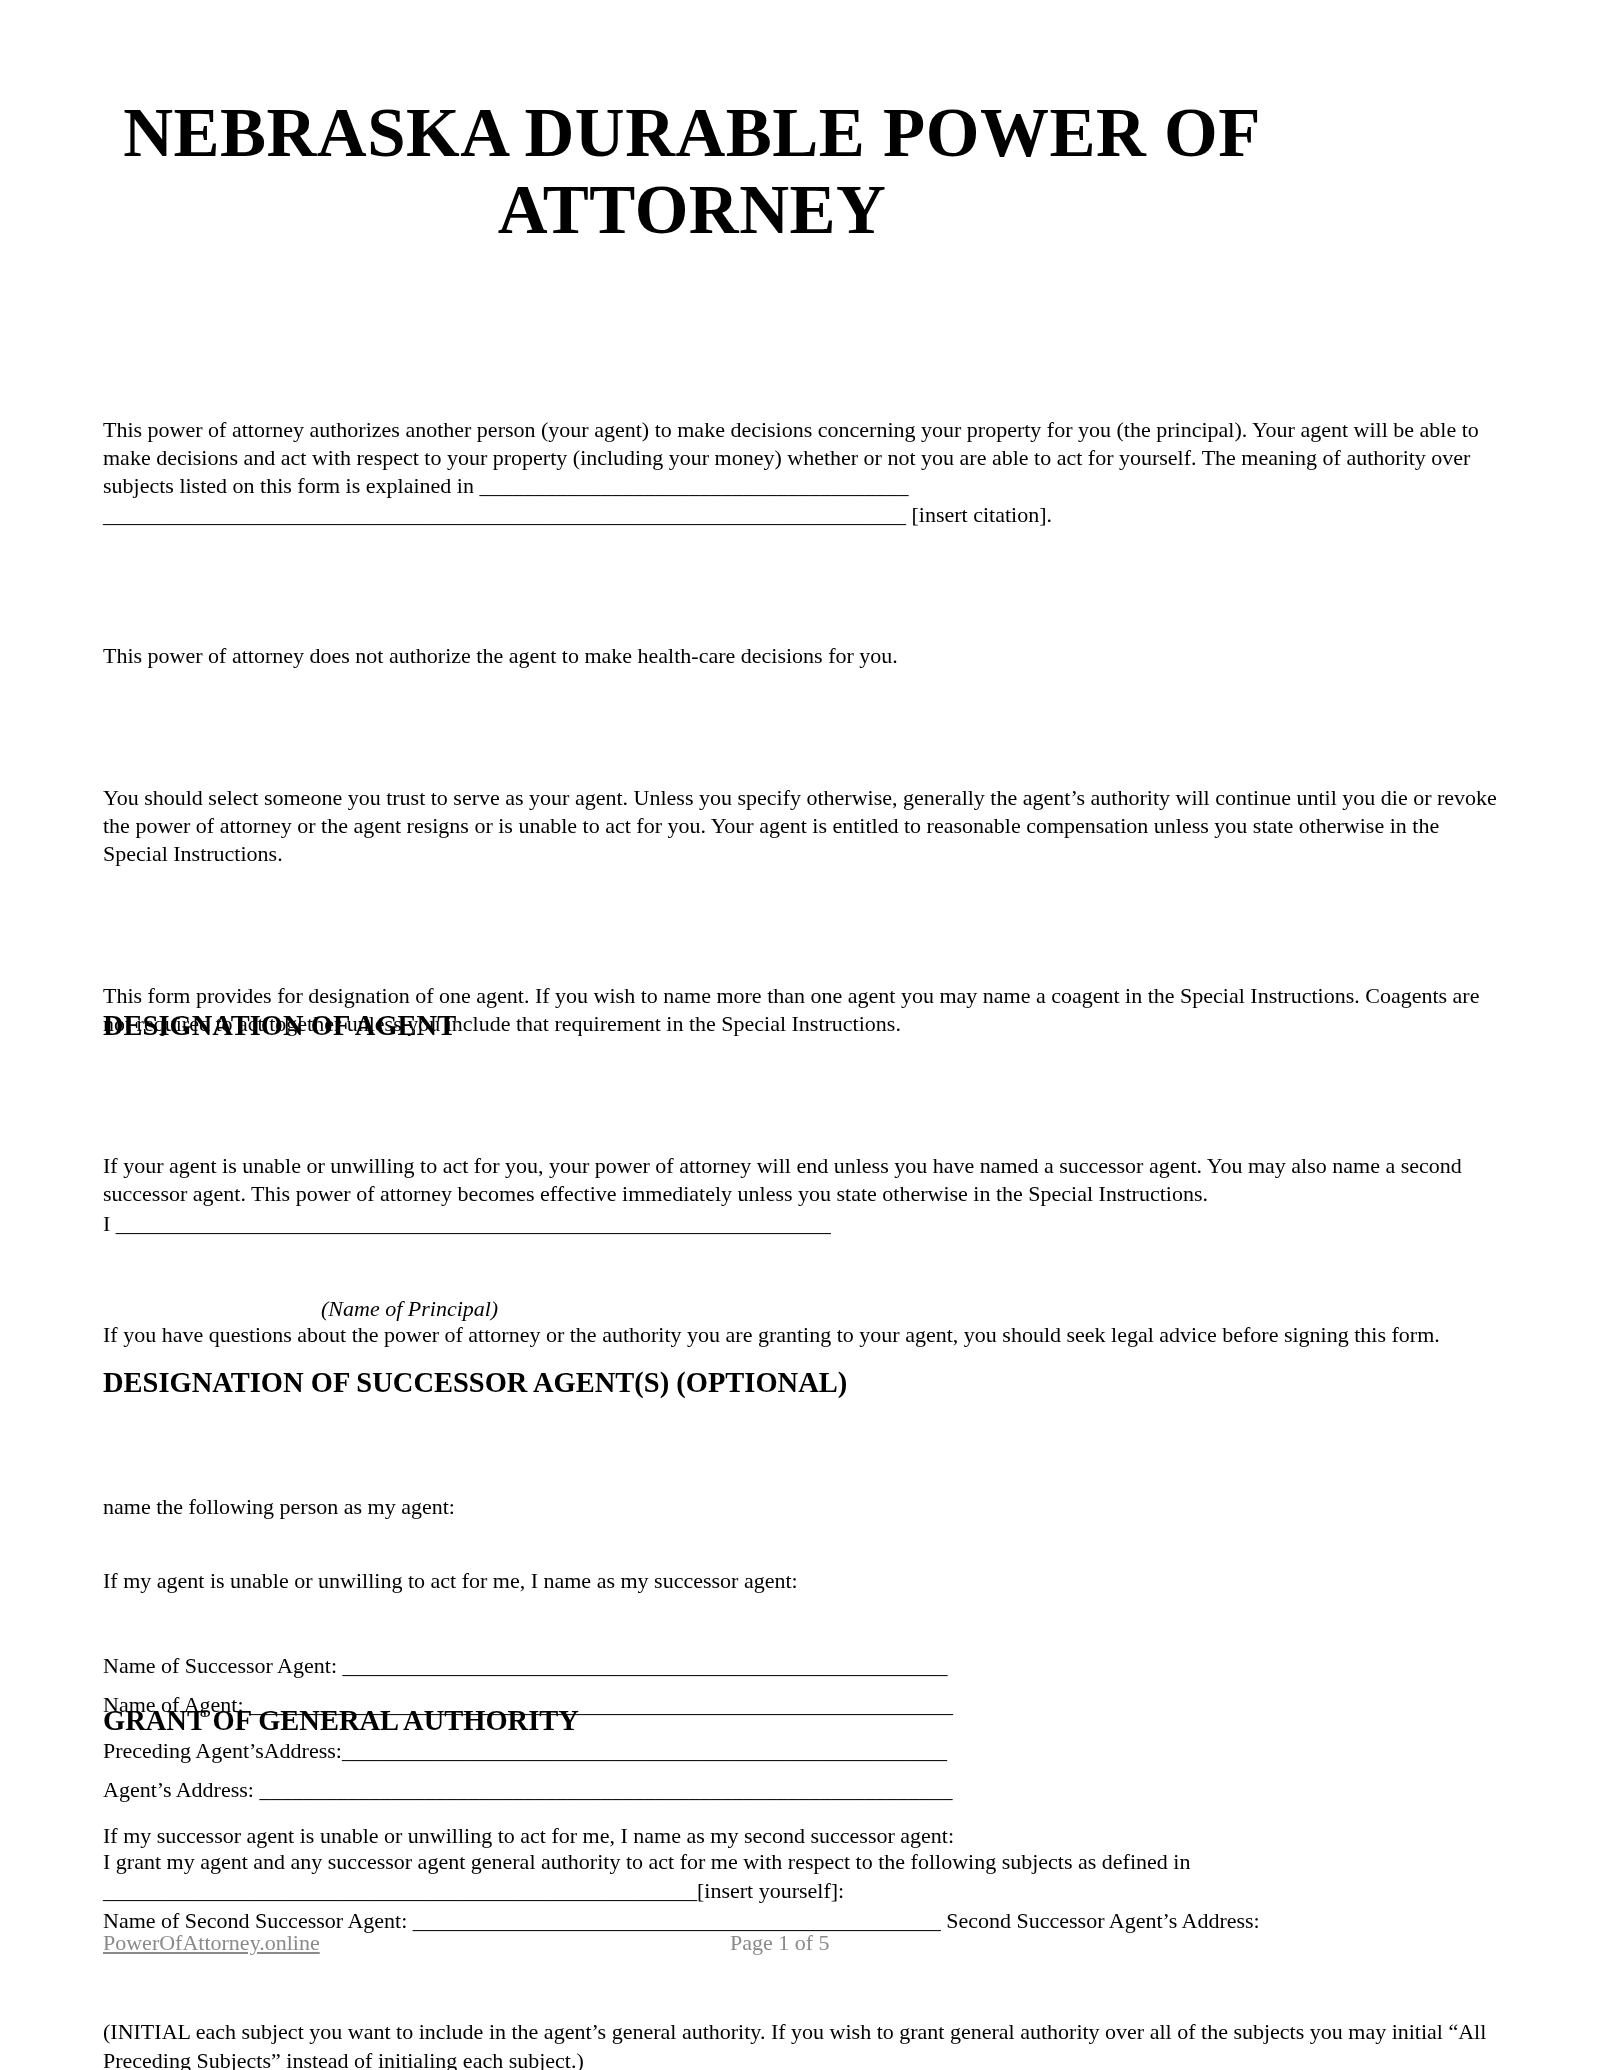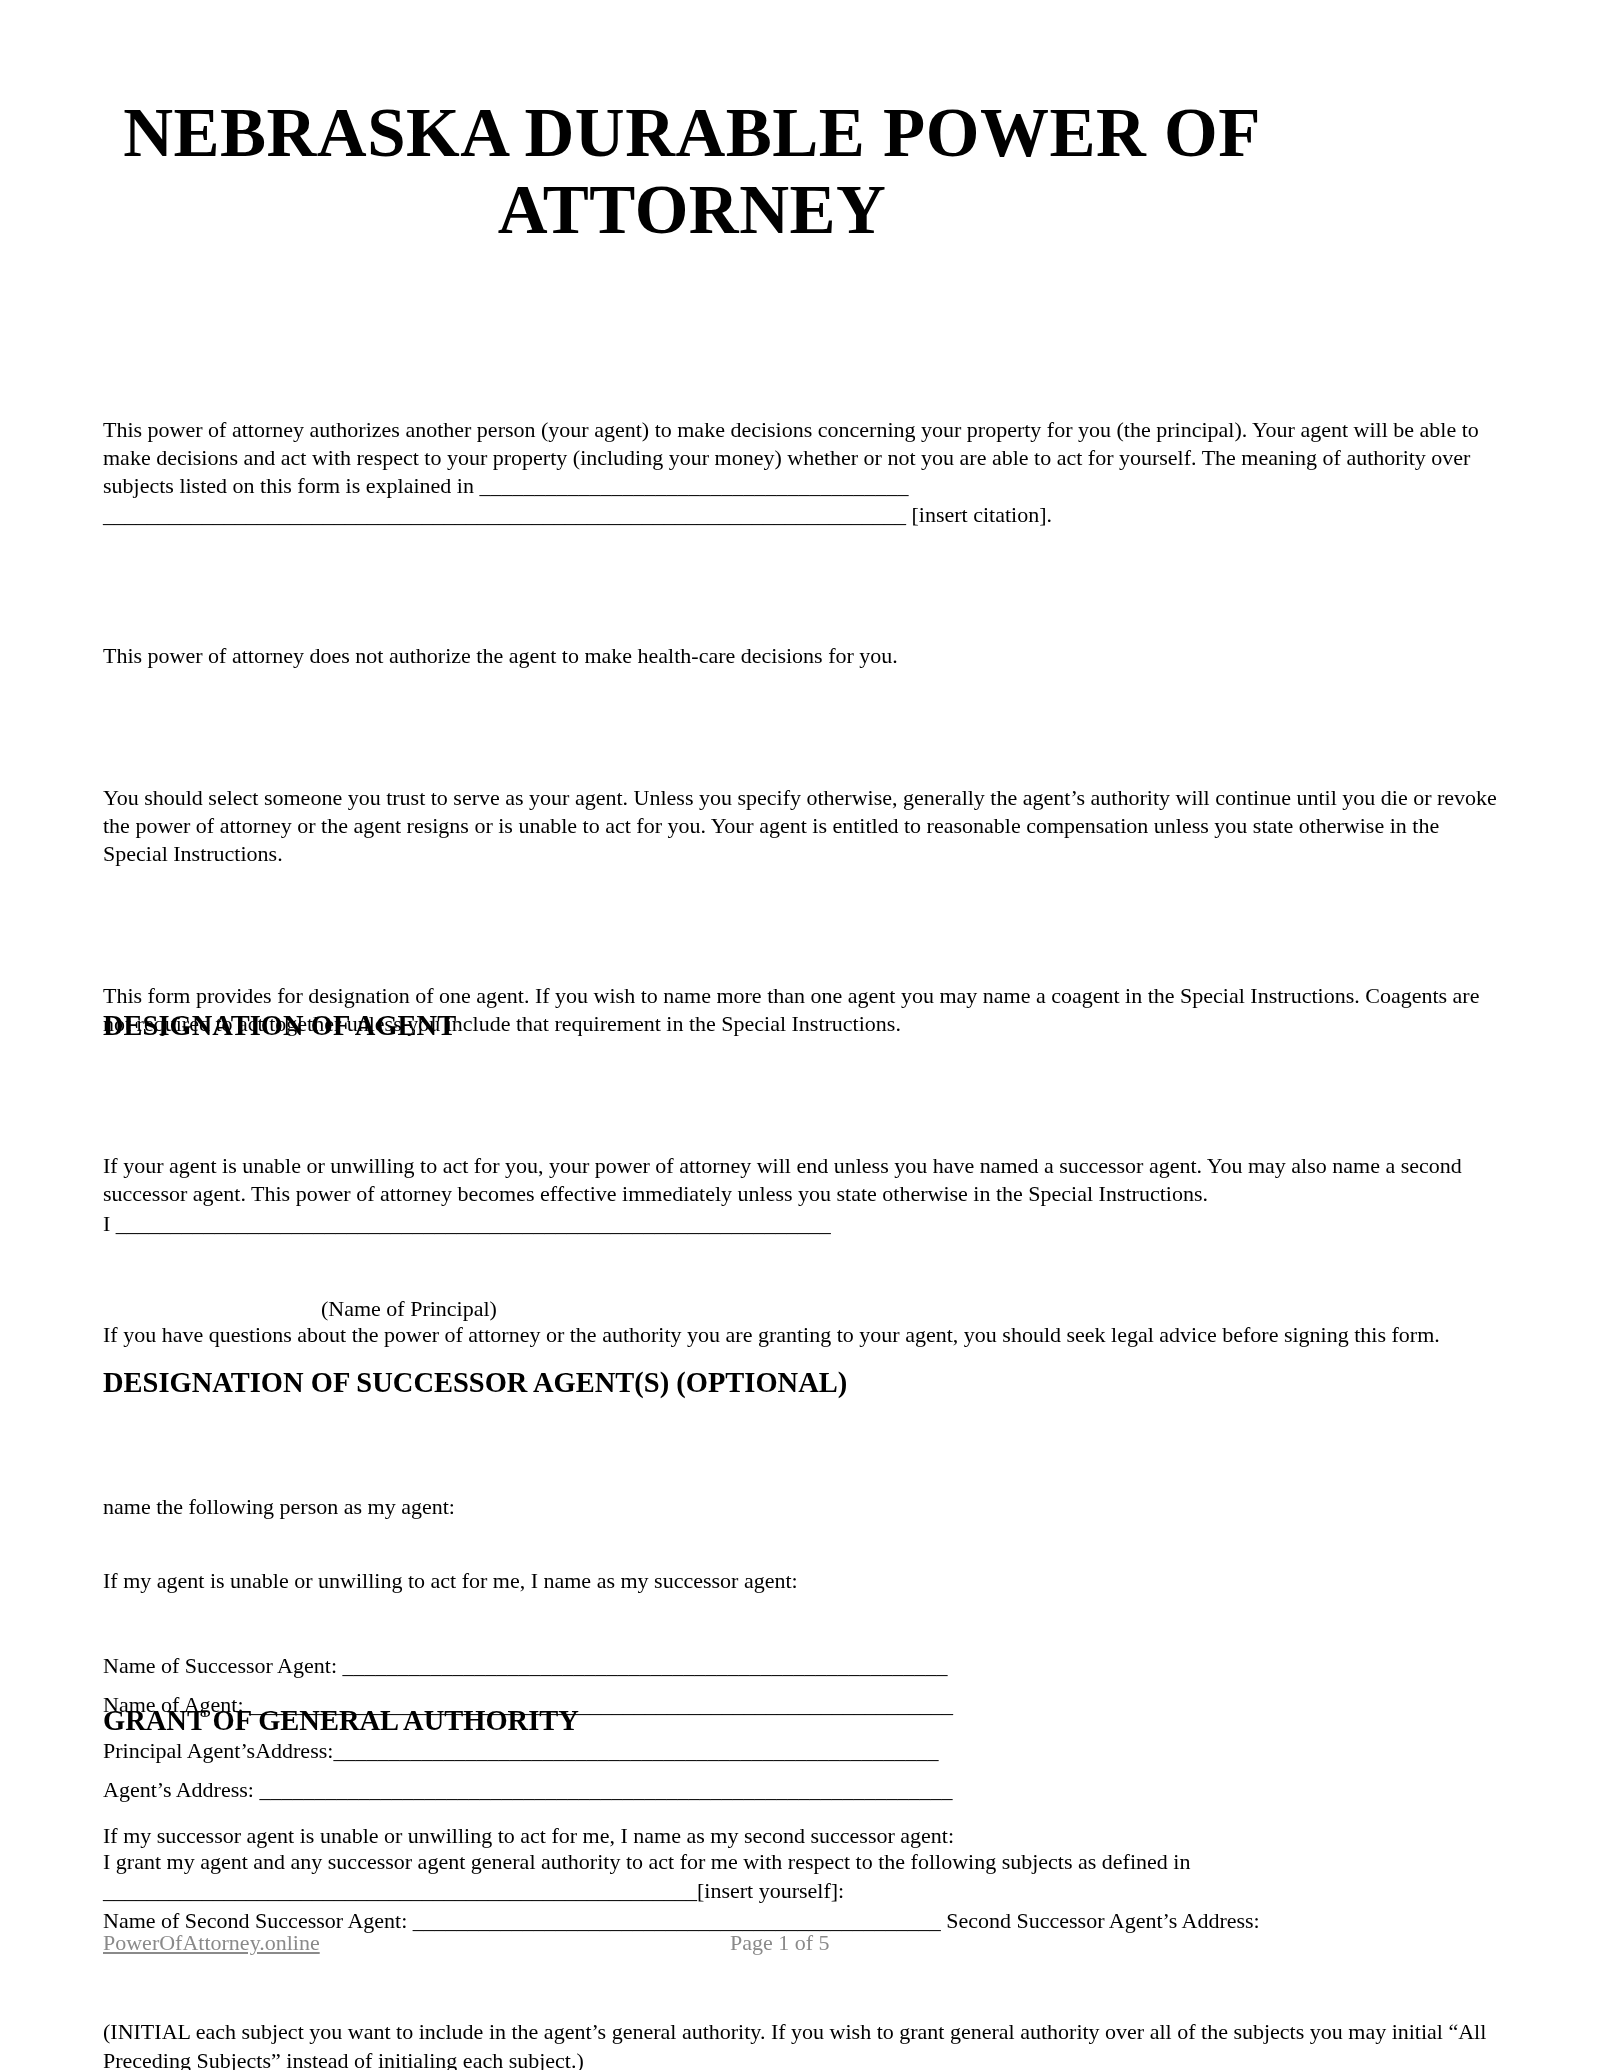--- a/index.html
+++ b/index.html
@@ -28,21 +28,21 @@
     margin:0 0 26px 0;
   }
   .body-text{
     font-size:22px;
     line-height:28.3px;
     white-space:pre-wrap;
   }
   .para{margin:0 0 28.3px 0;}
   .para:last-child{margin-bottom:0;}
   .line{margin:0;}
-  .caption-line{padding-left:218px;}
+  .caption-line{padding-left:218px;font-style:italic;}
   .blank{white-space:pre;}
   .footer{font-size:22px;line-height:28.3px;color:var(--footer-color,#8a8a8a);}
   .footer .site{color:inherit;text-decoration:underline;cursor:pointer;}
   .footer .pageno{position:absolute;left:627px;top:0;}
 </style>
 </head>
 <body>
 
 <div class="page">
 
@@ -81,21 +81,21 @@
       <div class="line"><span>Agent’s Address: </span><span class="blank">_______________________________________________________________</span></div>
     </div>
   </div>
 
   <div class="abs body-text" style="top:1309px;">
     <div class="sec-heading">DESIGNATION OF SUCCESSOR AGENT(S) (OPTIONAL)</div>
 
     <div>
       <div class="line">If my agent is unable or unwilling to act for me, I name as my successor agent:</div>
       <div class="line"><span>Name of Successor Agent: </span><span class="blank">_______________________________________________________</span></div>
-      <div class="line"><span>Principal Agent’sAddress:</span><span class="blank">_______________________________________________________</span></div>
+      <div class="line"><span>Preceding Agent’sAddress:</span><span class="blank">_______________________________________________________</span></div>
       <div class="line">If my successor agent is unable or unwilling to act for me, I name as my second successor agent:</div>
       <div class="line"><span>Name of Second Successor Agent: </span><span class="blank">________________________________________________</span><span> Second Successor Agent’s Address:</span></div>
       
       
     </div>
   </div>
 
   <div class="abs body-text" style="top:1647px;">
     <div class="sec-heading">GRANT OF GENERAL AUTHORITY</div>
 

